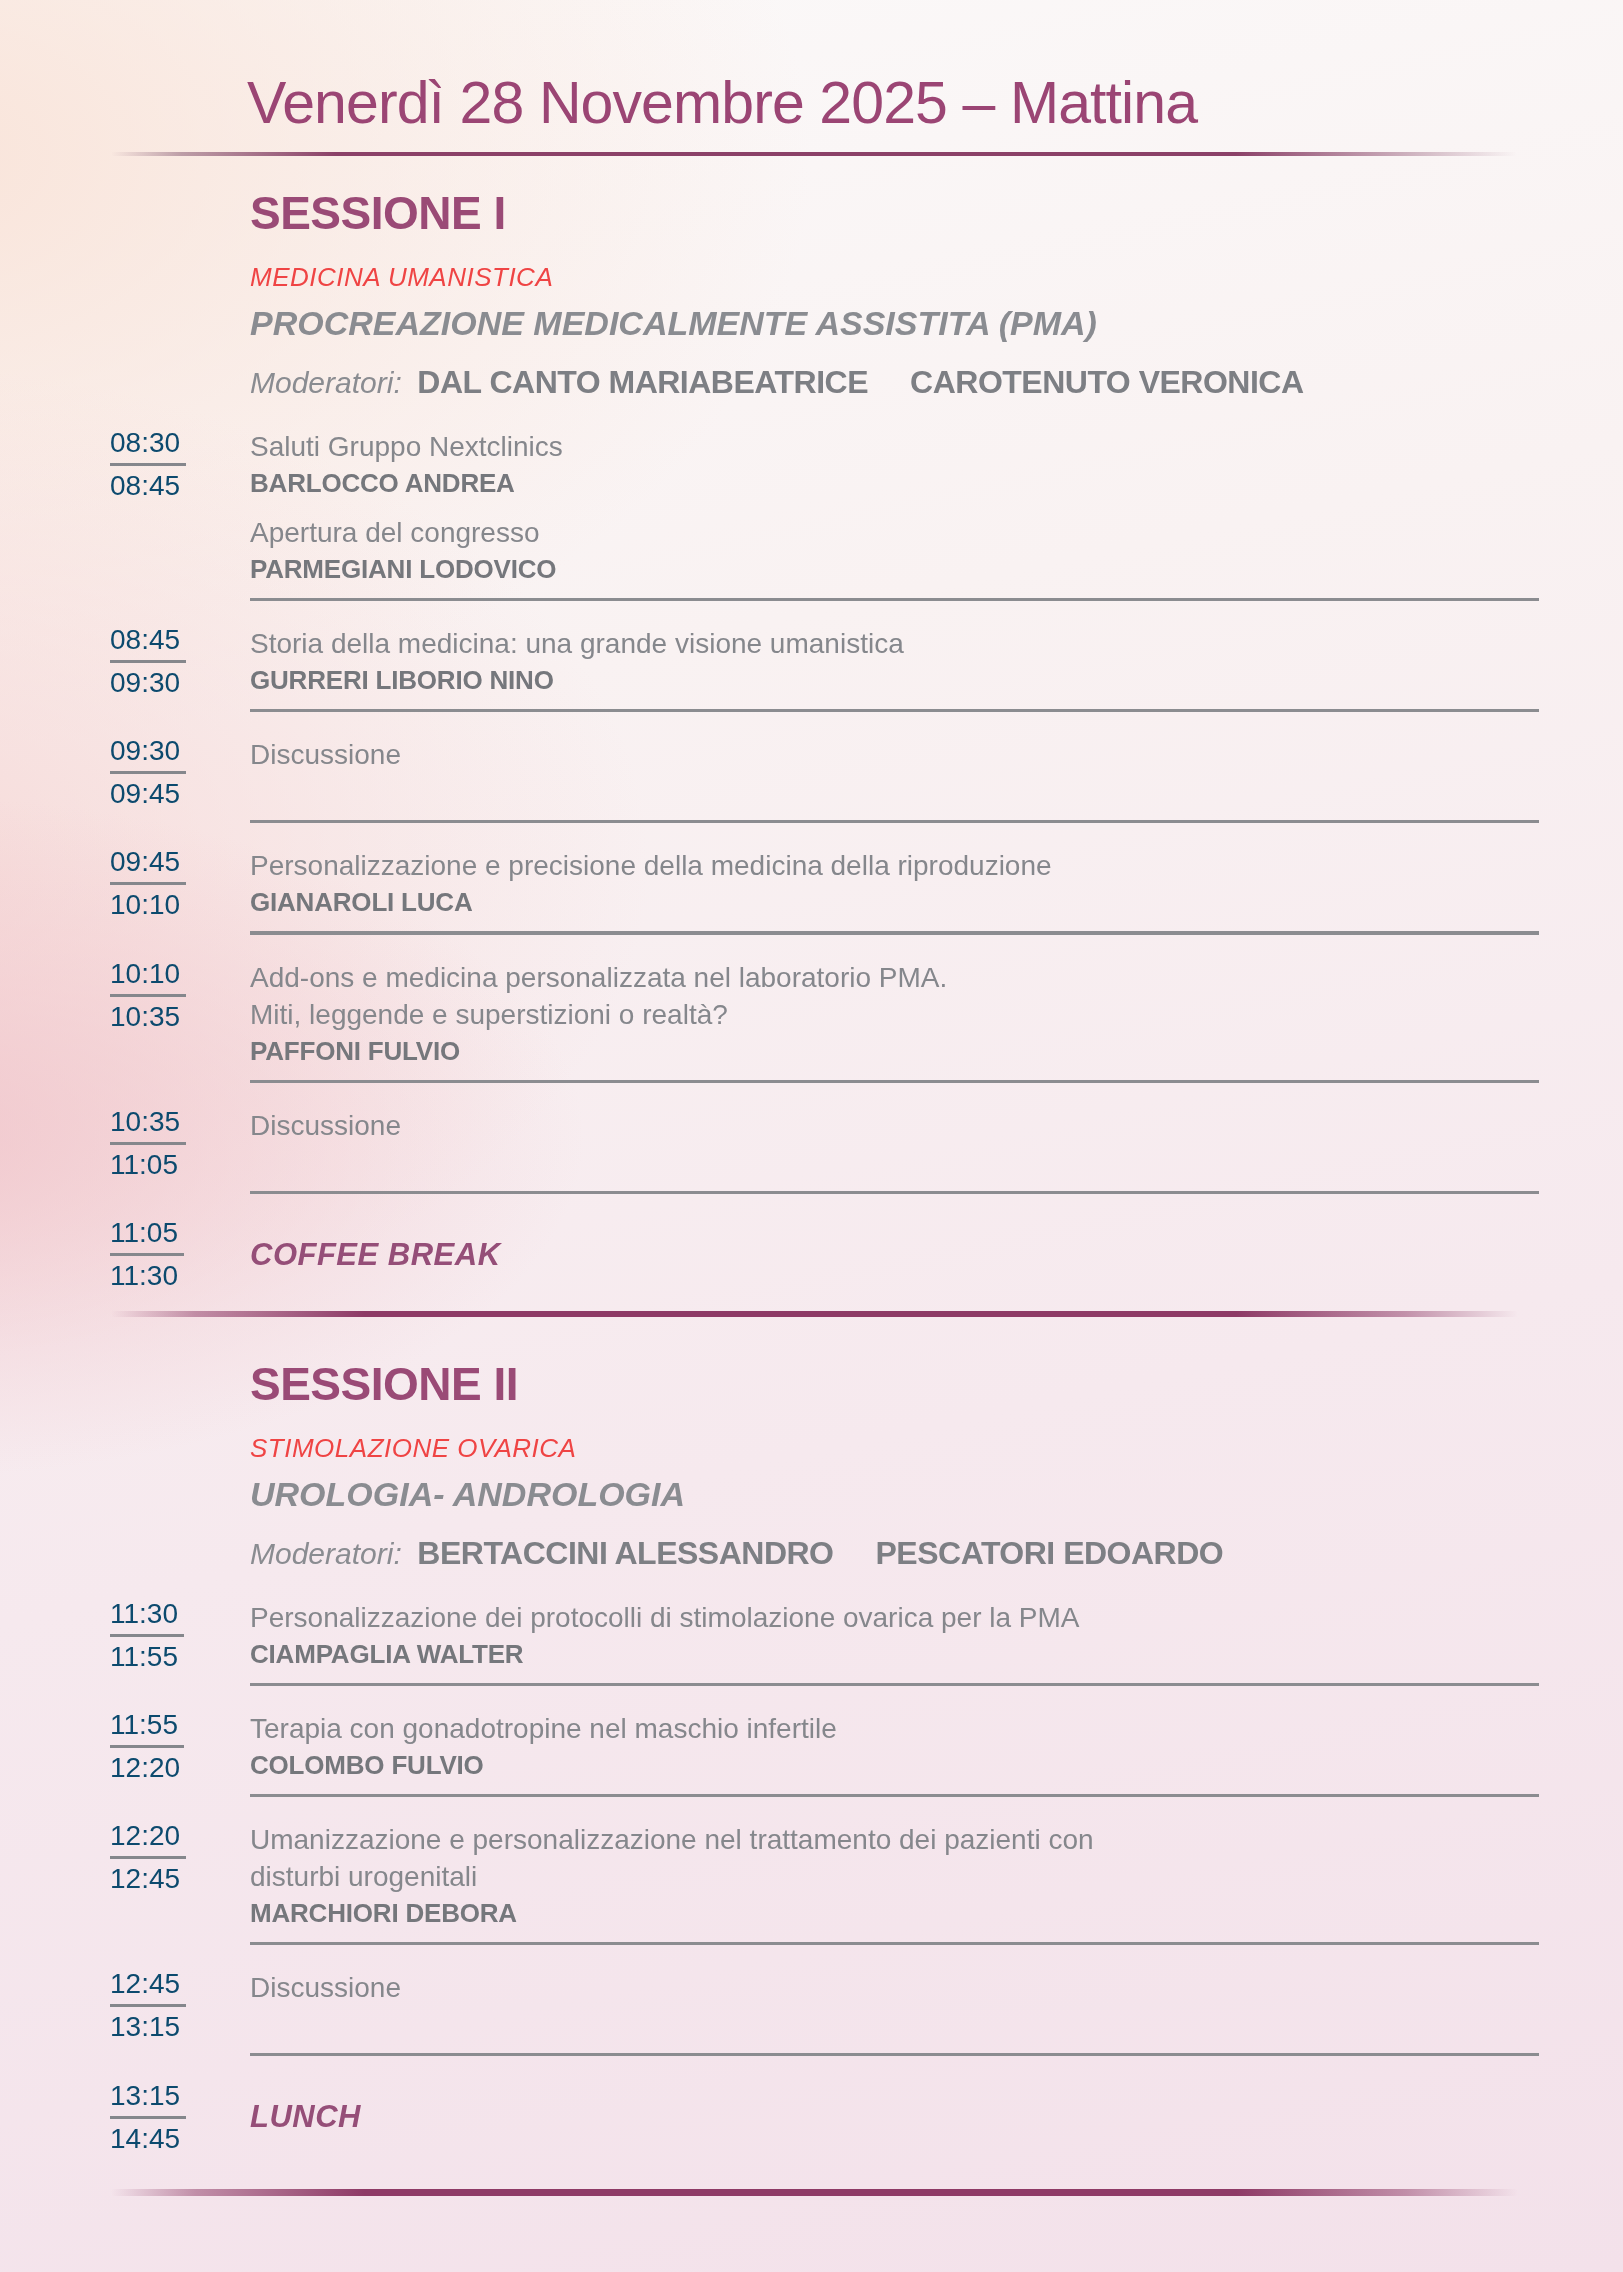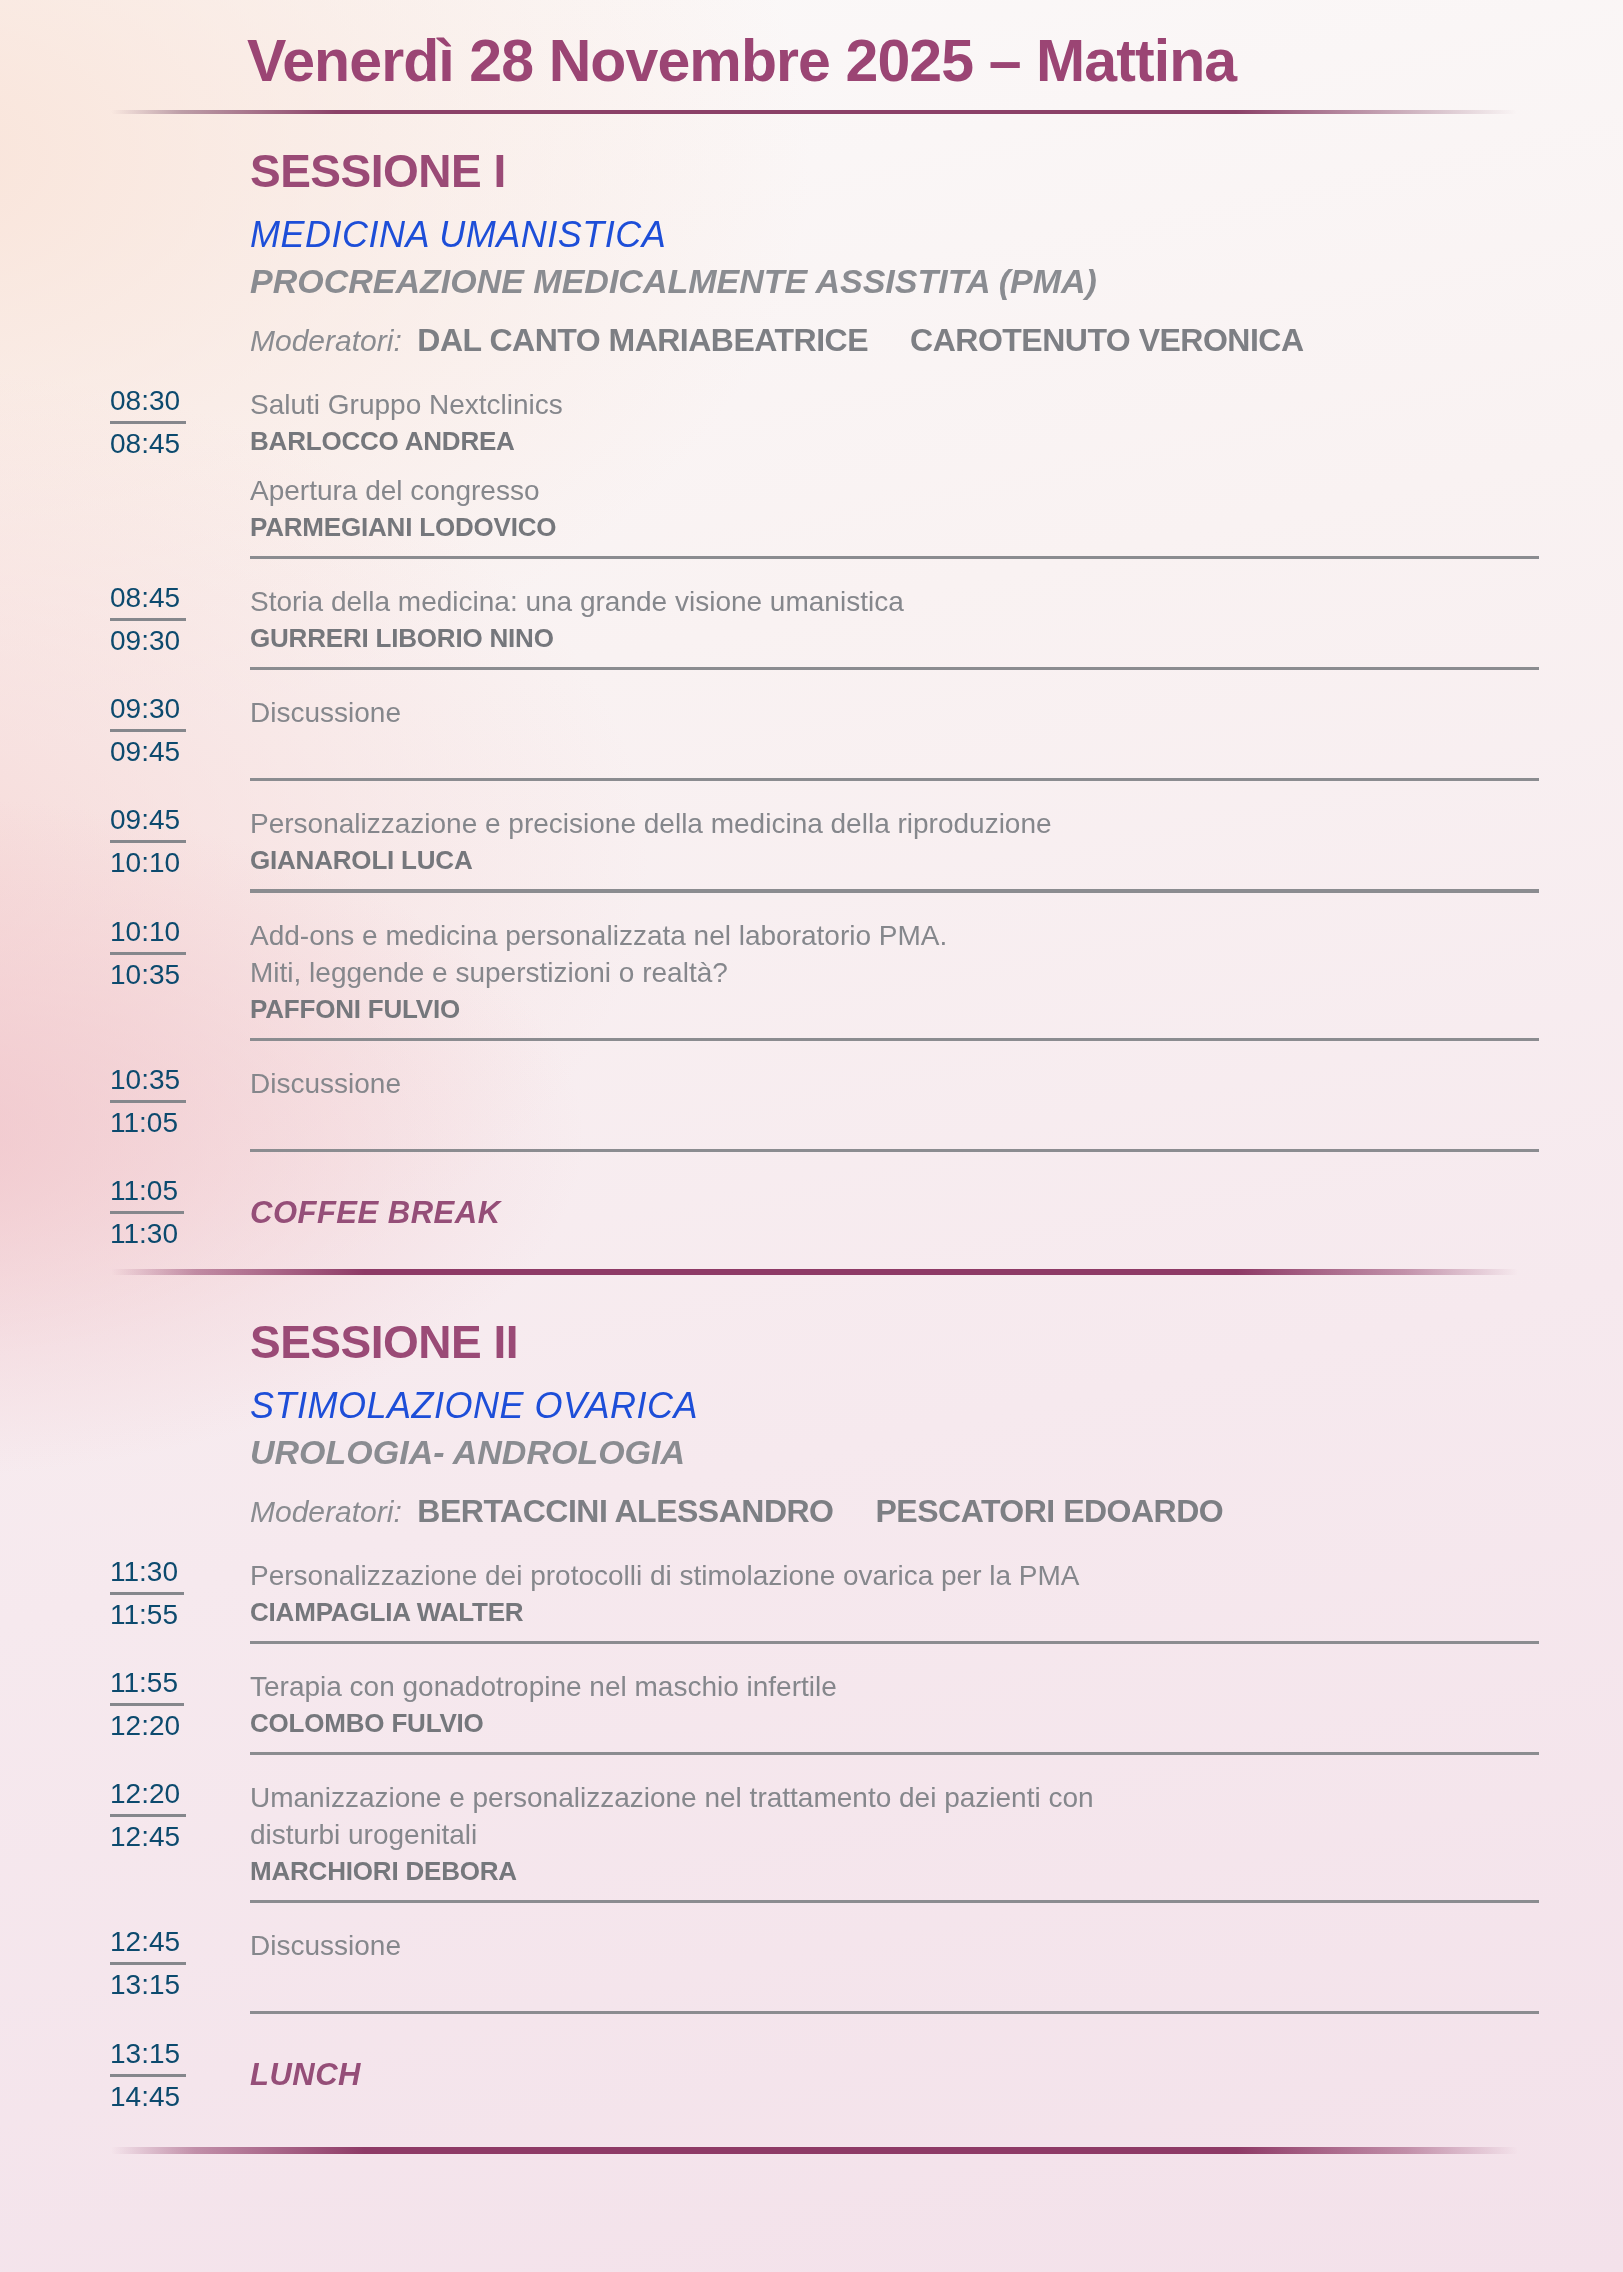--- a/index.html
+++ b/index.html
@@ -11,24 +11,24 @@
     color: #85878c;
     background:
       radial-gradient(42% 15% at -6% 50%, rgba(240,195,201,0.85) 0%, rgba(240,195,201,0) 100%),
       radial-gradient(48% 22% at -8% 38%, rgba(246,214,212,0.85) 0%, rgba(246,214,212,0) 100%),
       radial-gradient(55% 26% at -5% 7%, rgba(249,227,216,0.95) 0%, rgba(249,227,216,0) 100%),
       linear-gradient(168deg, #fbf9f9 0%, #f9f2f2 30%, #f6e9ee 62%, #f3e1ea 100%);
   }
 
   
   .page-title {
-    padding: 30px 82px 0 247px;
+    padding: 72px 82px 0 247px;
     font-size: 59px;
     line-height: 62px;
-    font-weight: 700;
+    font-weight: 400;
     letter-spacing: -0.9px;
     color: #9b4574;
   }
   .title-divider {
     height: 4.1px;
     margin: 18.3px 106px 0 111px;
     border-radius: 2.3px;
     background: linear-gradient(90deg,
       rgba(139,95,118,0) 0%, rgba(139,95,118,0.55) 5%,
       #8b4168 16%, #8b4168 80%,
@@ -41,24 +41,24 @@
   .session-heading {
     margin-top: 32px;
     font-size: 46px;
     line-height: 51px;
     font-weight: 700;
     letter-spacing: -0.5px;
     color: #9a4a76;
   }
   .session-topic {
     margin-top: 17.4px;
-    font-size: 36px;
+    font-size: 26px;
     line-height: 40px;
     font-style: italic;
-    color: #1d4ed8;
+    color: #ef4444;
     letter-spacing: 0.5px;
   }
   .session-subtopic {
     margin-top: 6.4px;
     font-size: 34px;
     line-height: 40px;
     font-style: italic;
     font-weight: 700;
     color: #8a8c91;
     letter-spacing: 0;

